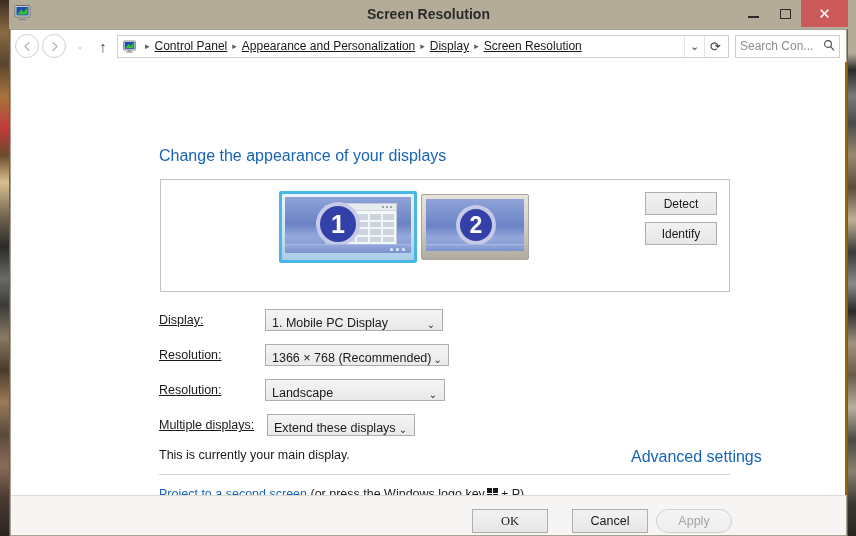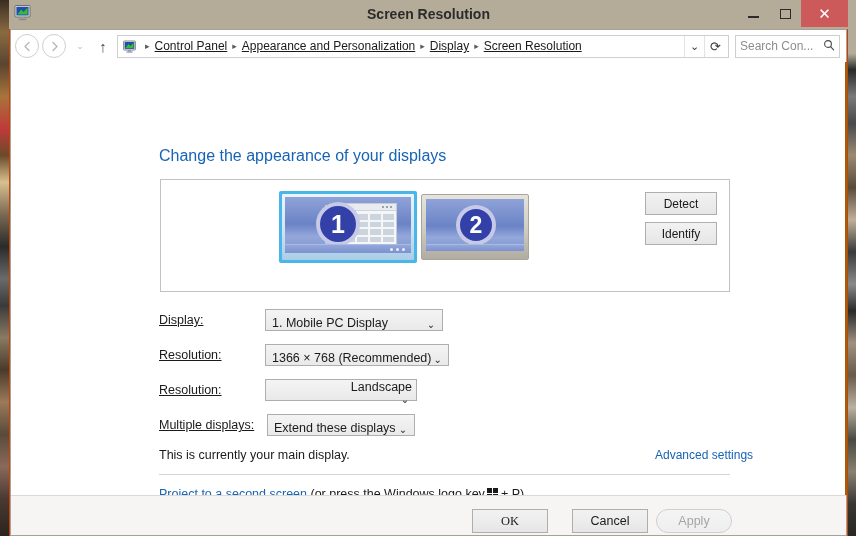--- a/index.html
+++ b/index.html
@@ -273,31 +273,31 @@
   }
   .combo .ccaret {
     width: 14px; text-align: center; font-size: 10px; color: #2b2b2b;
   }
 
   #row-display  { top: 247px; }
   #row-display  .combo { left: 106px; width: 178px; }
   #row-resolution { top: 282px; }
   #row-resolution .combo { left: 106px; width: 184px; }
   #row-orientation { top: 317px; }
-  #row-orientation .combo { left: 106px; width: 152px; flex-direction: column; }
+  #row-orientation .combo { left: 106px; width: 180px; }
   #row-multiple { top: 352px; }
   #row-multiple .combo { left: 108px; width: 148px; }
 
   #main-display-text {
     position: absolute; left: 148px; top: 386px;
     font-size: 12.5px; color: #1a1a1a;
   }
   #advanced-settings {
-    position: absolute; left: 644px; top: 386px;
-    font-size: 12px; color: #1763b6; cursor: pointer;
+    position: absolute; left: 620px; top: 386px;
+    font-size: 16px; color: #1763b6; cursor: pointer;
   }
   #divider {
     position: absolute; left: 148px; top: 412px; width: 571px; height: 1px;
     background: #d4d4d4;
   }
   .linkrow { position: absolute; left: 148px; font-size: 12.5px; white-space: nowrap; }
   .link { color: #1763b6; cursor: pointer; }
   .plain { color: #1a1a1a; }
   #link-project { top: 425px; }
   #link-text-size { top: 449px; }

